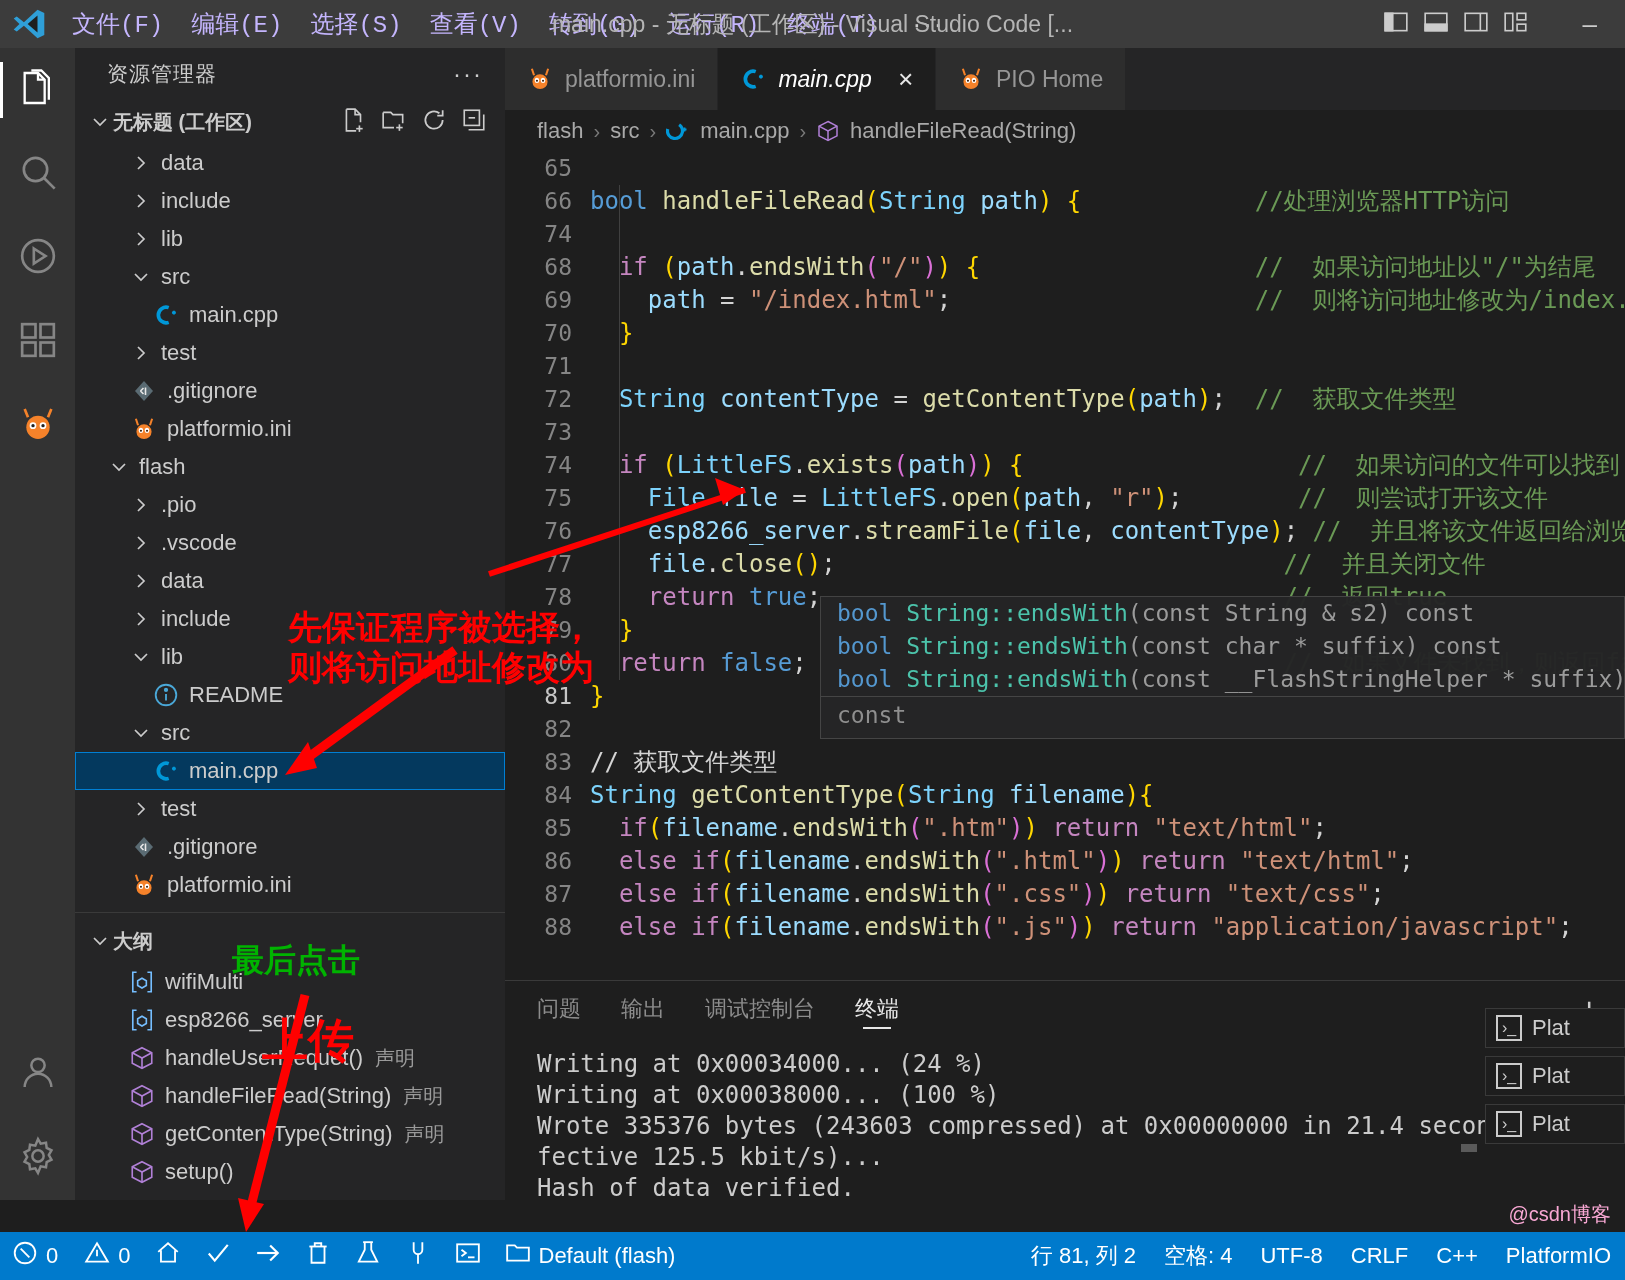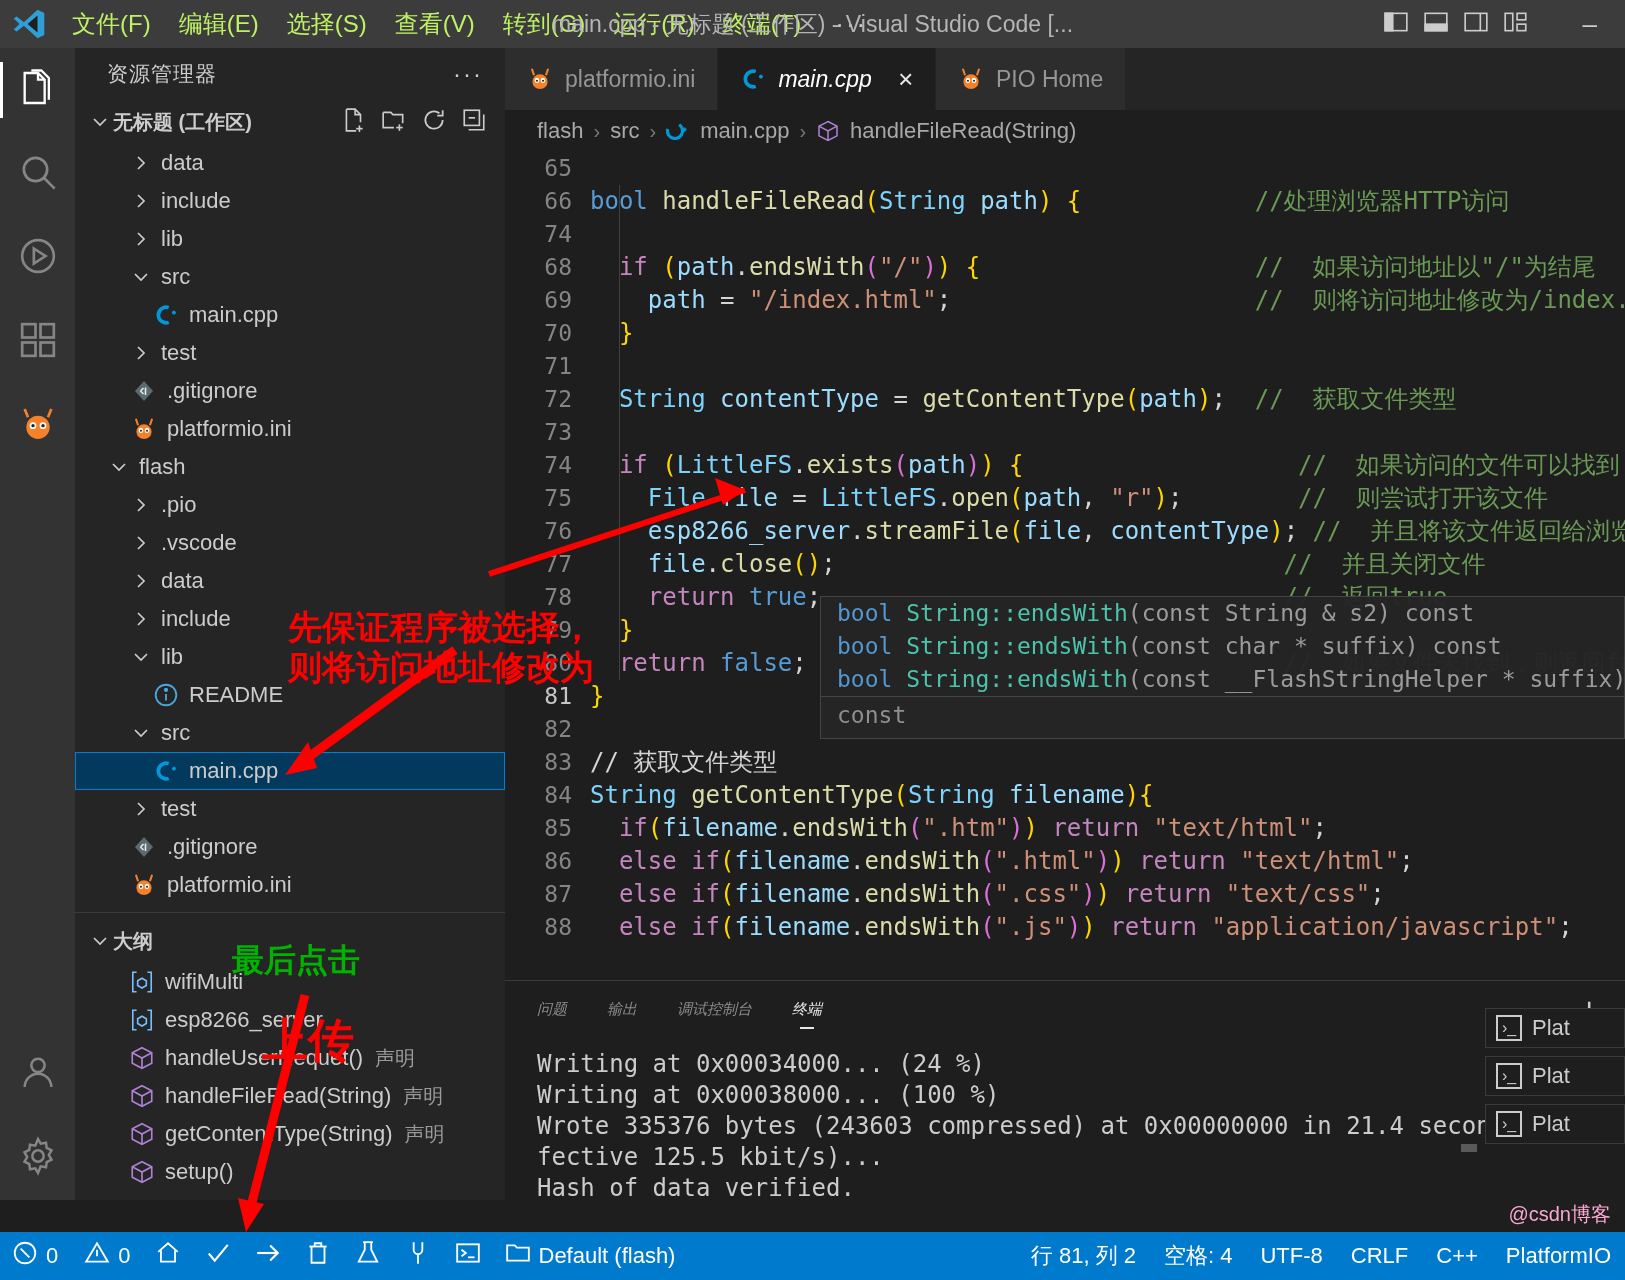--- a/index.html
+++ b/index.html
@@ -13,22 +13,22 @@
 
   
   .titlebar {
     position:absolute; left:0; top:0; width:1625px; height:48px;
     background:#3c3c3c; display:flex; align-items:center;
   }
   .vs-logo { width:58px; height:48px; display:flex; align-items:center; justify-content:center; }
   .vs-logo svg { width:34px; height:34px; }
   .menu { display:flex; align-items:center; height:48px; }
   .menu-item {
-    color:#bef264; font-size:24px; padding:0 14px; height:48px;
-    display:flex; align-items:center; white-space:nowrap;
+    color:#c4b5fd; font-size:24px; padding:0 14px; height:48px;
+    display:flex; align-items:center; white-space:nowrap;font-family:Liberation Mono, monospace;
   }
   .menu-ellipsis { color:#cccccc; font-size:26px; padding:0 20px; letter-spacing:2px; }
   .title-center {
     position:absolute; left:0; top:0; width:1625px; height:48px;
     display:flex; align-items:center; justify-content:center;
     color:#b5b5b5; font-size:23px; pointer-events:none;
   }
   .win-icons {
     position:absolute; right:96px; top:0; height:48px; display:flex; align-items:center; gap:14px;
     color:#cccccc;
@@ -151,21 +151,21 @@
     border:1px solid #454545; z-index:29; padding:2px 16px 6px 16px;
     font-family:"DejaVu Sans Mono", monospace; font-size:23px; line-height:33px; color:#8f8f8f;
   }
 
   
   .panel {
     position:absolute; left:505px; top:980px; width:1120px; height:220px; background:#1e1e1e;
     border-top:1px solid #3a3a3a;
   }
   .panel-tabs { height:56px; display:flex; align-items:center; padding-left:32px; gap:40px; }
-  .ptab { color:#8c8c8c; font-size:15px; position:relative; height:56px; display:flex; align-items:center;font-style:italic; }
+  .ptab { color:#8c8c8c; font-size:22px; position:relative; height:56px; display:flex; align-items:center; }
   .ptab.active { color:#e7e7e7; }
   .ptab.active::after {
     content:""; position:absolute; left:8px; right:8px; bottom:8px; height:2px; background:#e7e7e7;
   }
   .panel-plus { margin-left:auto; padding-right:26px; color:#cccccc; font-size:34px; line-height:1; }
   .term-out {
     padding:12px 0 0 32px; color:#cccccc;
     font-family:"DejaVu Sans Mono", monospace; font-size:24px; line-height:31px; white-space:pre;
   }
   .term-scroll {

